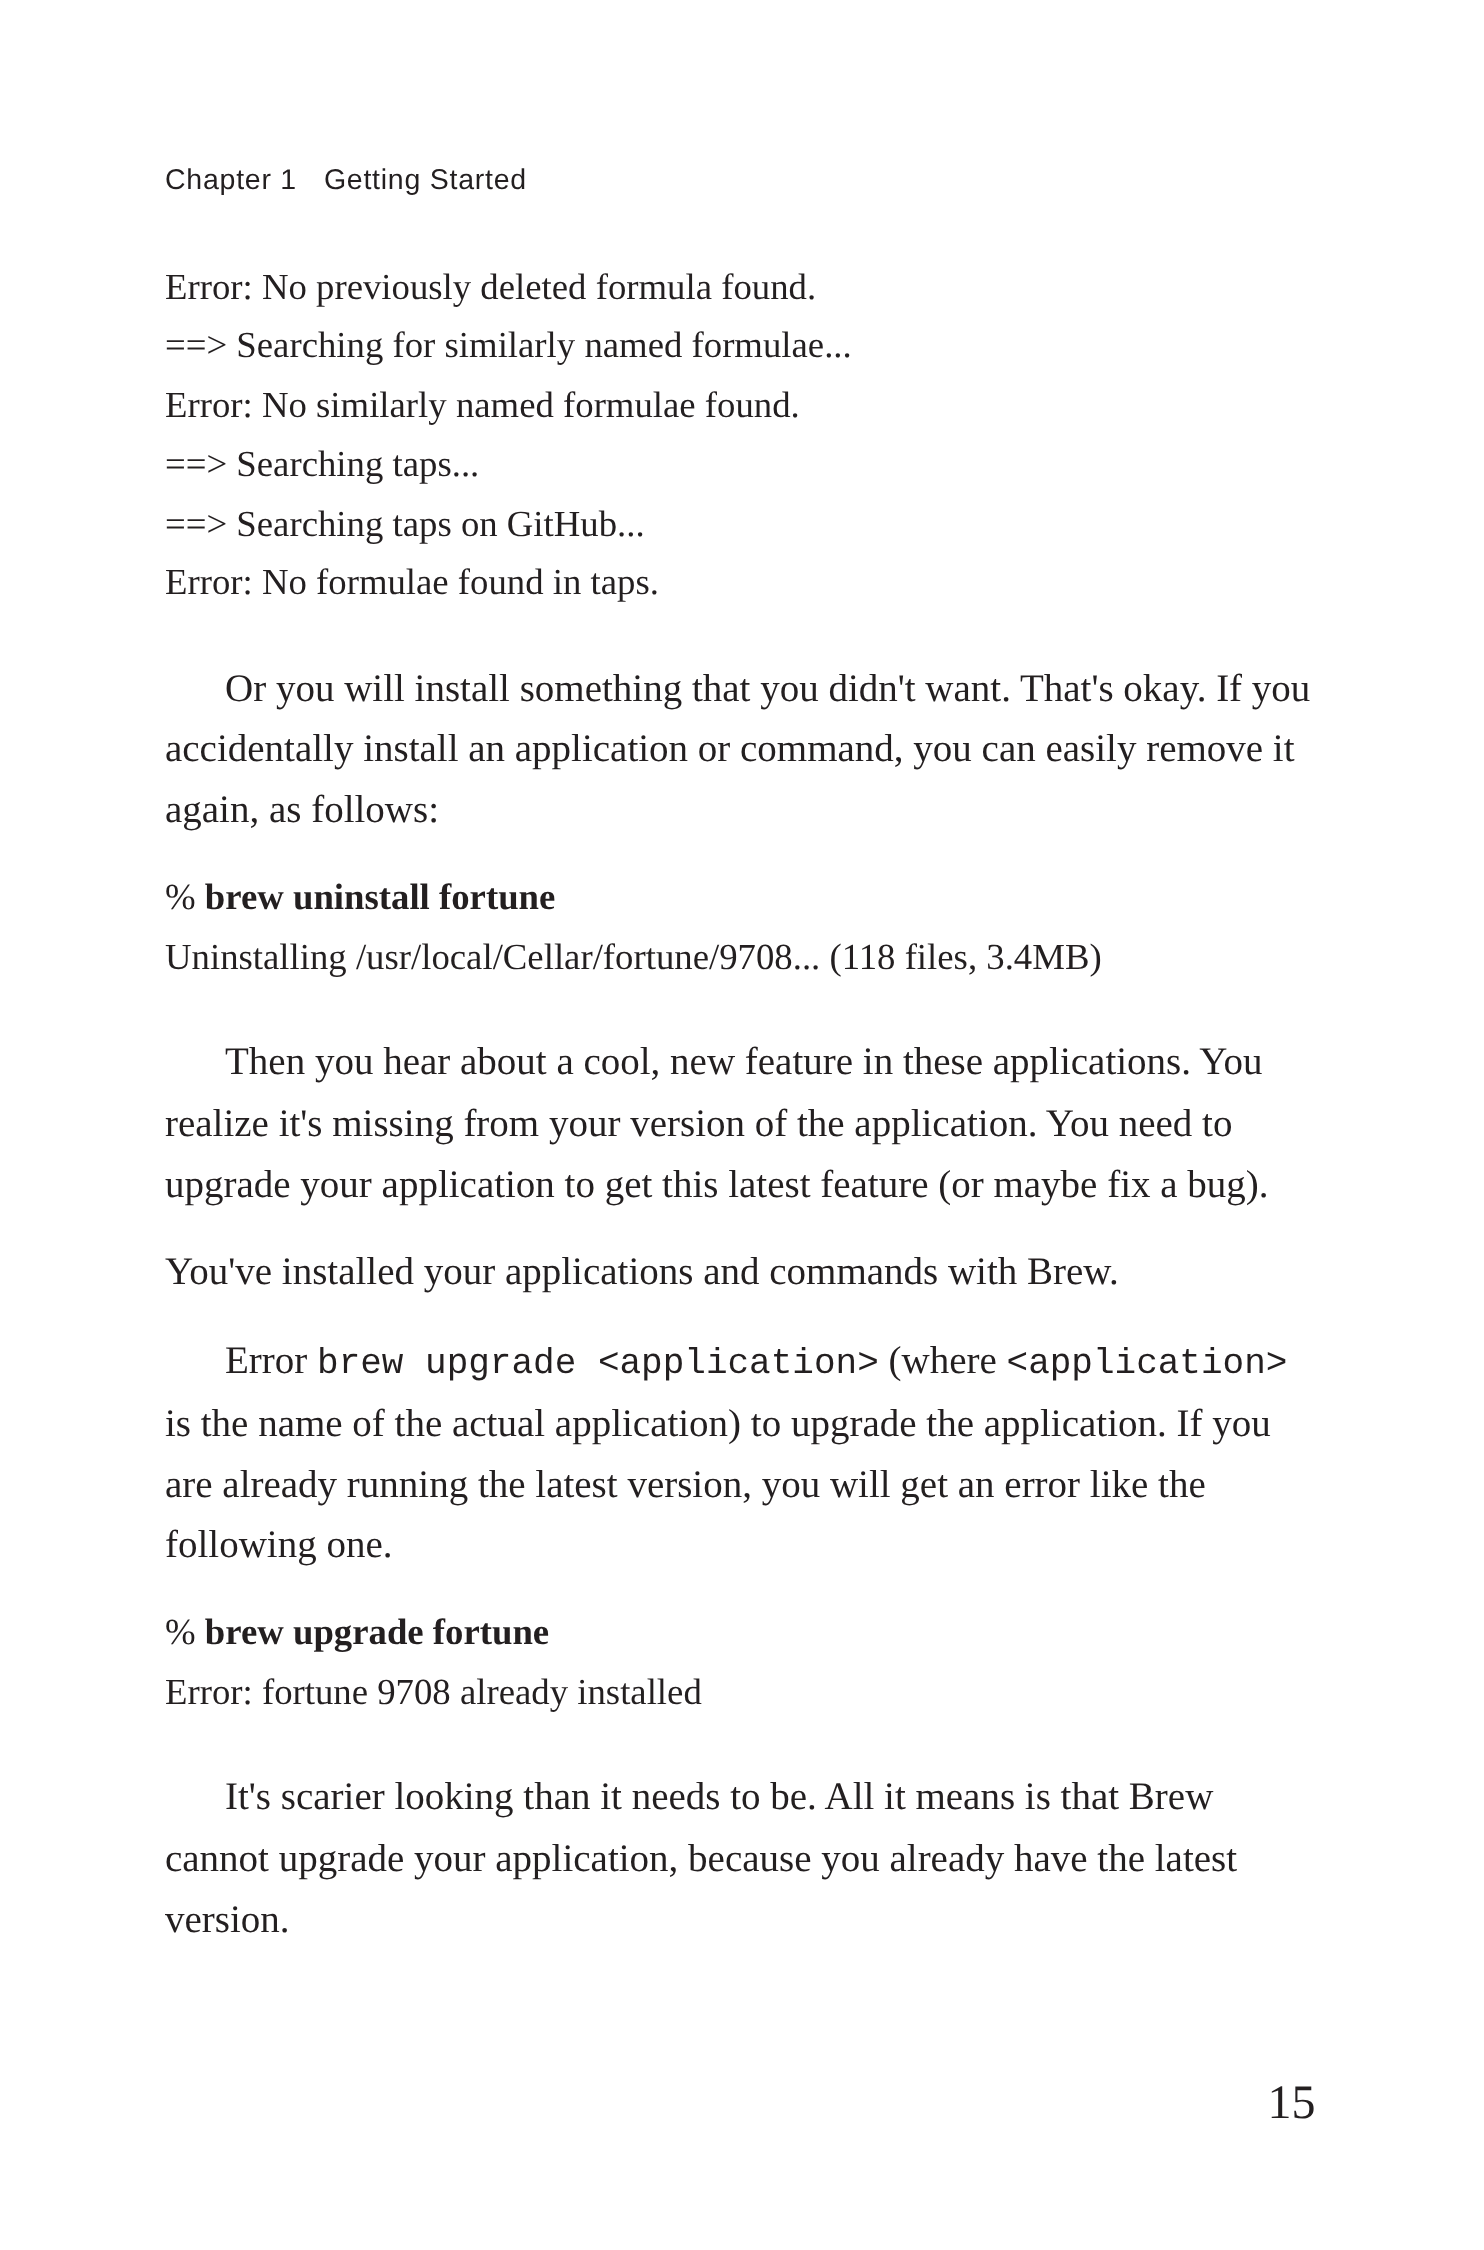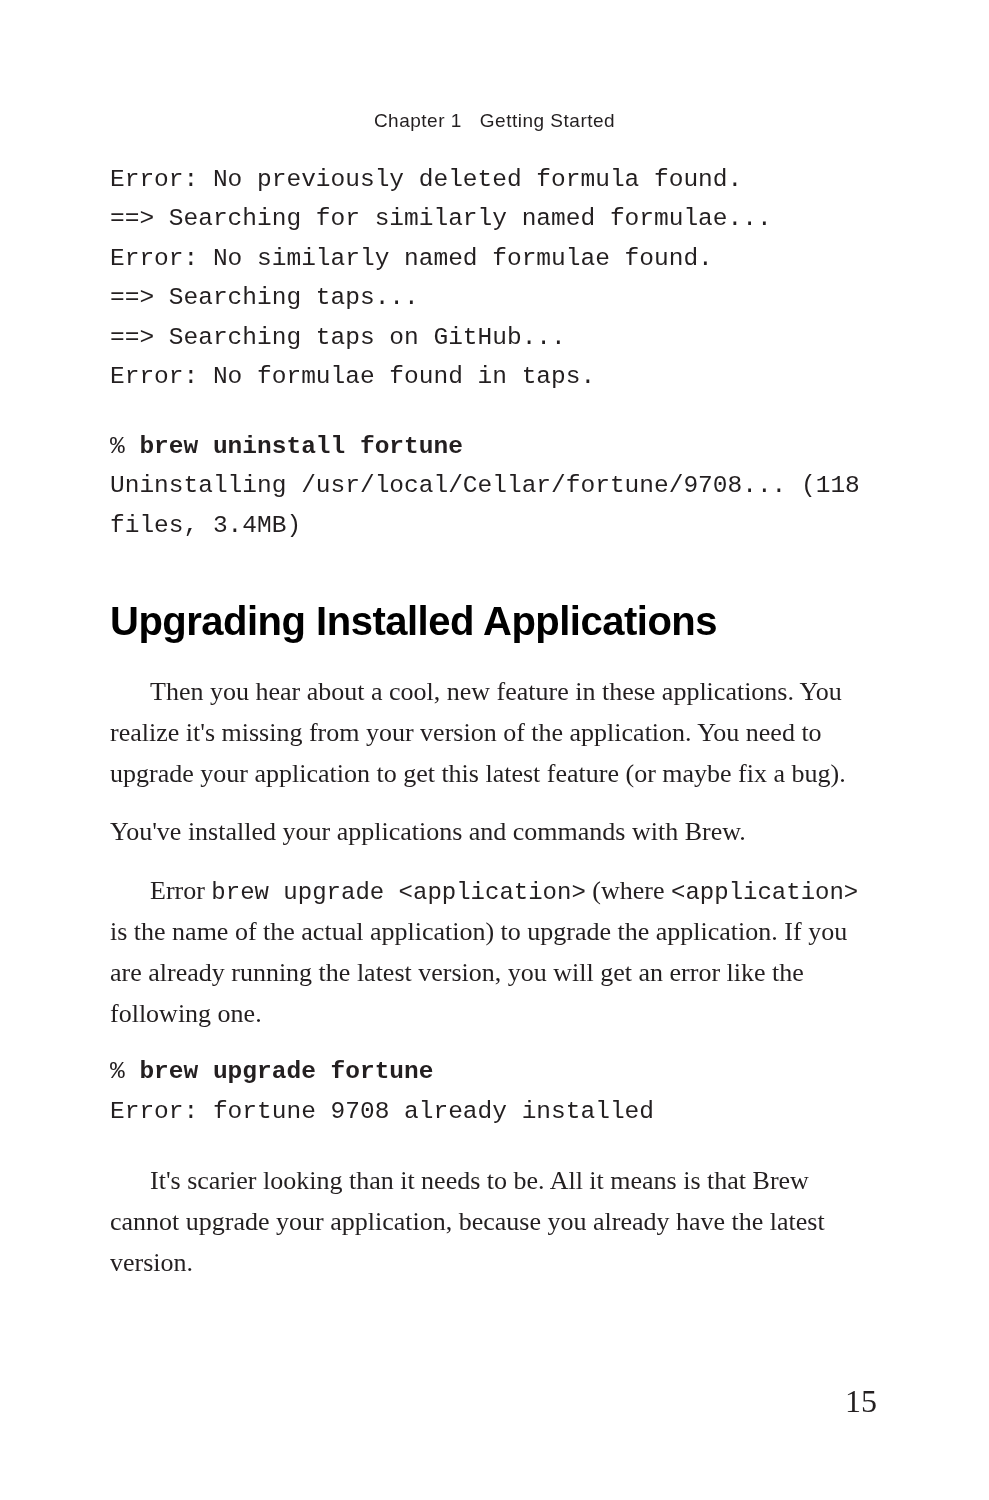--- a/index.html
+++ b/index.html
@@ -12,32 +12,32 @@
       position: relative;
     }
     .page {
       padding: 110px 110px 90px 110px;
       width: 100%;
       height: 100%;
       display: flex;
       flex-direction: column;
     }
     .header {
-      text-align: center;
+      text-align: left;
       font-family: Arial, Helvetica, sans-serif;
       font-size: 19px;
       letter-spacing: 0.5px;
       color: #231f20;
-      margin-bottom: 28px;
+      margin-bottom: 40px;
     }
     .header-chapter {
       margin-right: 18px;
     }
     .code-block {
-      font-family: Liberation Mono, monospace;
+      font-family: Liberation Serif, serif;
       font-size: 24.5px;
       line-height: 1.61;
       color: #231f20;
       white-space: pre-wrap;
       margin-bottom: 30px;
     }
     .code-block .bold {
       font-weight: bold;
     }
     .body-para {
@@ -81,25 +81,25 @@
     <span class="header-chapter">Chapter 1</span><span>Getting Started</span>
   </div>
 
   <div class="code-block"><span>Error: No previously deleted formula found.</span>
 <span>==&gt; Searching for similarly named formulae...</span>
 <span>Error: No similarly named formulae found.</span>
 <span>==&gt; Searching taps...</span>
 <span>==&gt; Searching taps on GitHub...</span>
 <span>Error: No formulae found in taps.</span></div>
 
+  <p class="body-para indent">Or you will install something that you didn't want. That's okay. If you accidentally install an application or command, you can easily remove it again, as follows:</p>
 
   <div class="code-block"><span>% </span><span class="bold">brew uninstall fortune</span>
 <span>Uninstalling /usr/local/Cellar/fortune/9708... (118 files, 3.4MB)</span></div>
 
-  <h2 class="section-heading">Upgrading Installed Applications</h2>
 
   <p class="body-para indent">Then you hear about a cool, new feature in these applications. You realize it's missing from your version of the application. You need to upgrade your application to get this latest feature (or maybe fix a bug).</p>
 
   <p class="body-para">You've installed your applications and commands with Brew.</p>
 
 
   <p class="body-para indent"><span>Error </span><span class="inline-code">brew upgrade &lt;application&gt;</span><span> (where </span><span class="inline-code">&lt;application&gt;</span><span> is the name of the actual application) to upgrade the application. If you are already running the latest version, you will get an error like the following one.</span></p>
 
   <div class="code-block"><span>% </span><span class="bold">brew upgrade fortune</span>
 <span>Error: fortune 9708 already installed</span></div>

